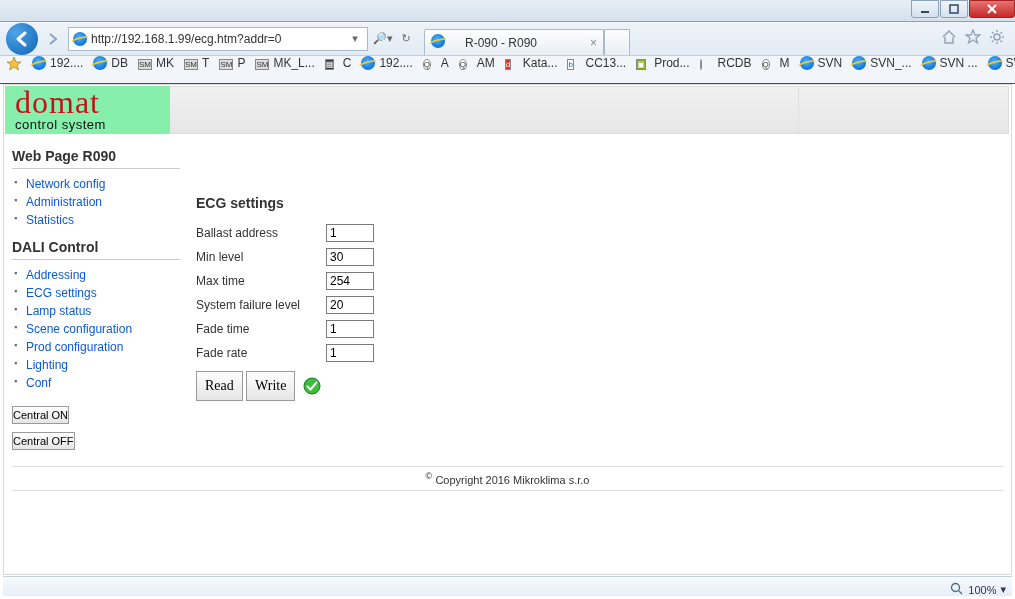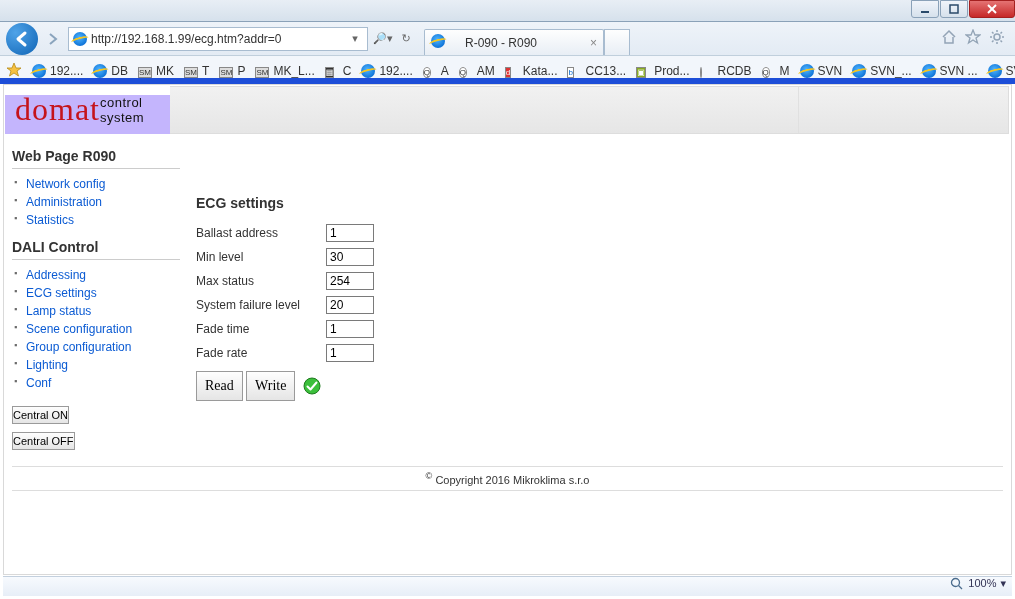--- a/index.html
+++ b/index.html
@@ -21,29 +21,29 @@
   .url-ctl { width:16px; text-align:center; color:#666; font-size:11px; }
   .tab-strip { flex:1; display:flex; align-items:flex-end; height:100%; margin-left:6px; }
   .tab { height: 26px; min-width: 180px; border: 1px solid #a8bcd0; border-bottom:none; background: linear-gradient(#fefefe,#e8eef5); display:flex; align-items:center; padding: 0 6px; gap:20px; border-radius: 2px 2px 0 0; margin-top:6px; }
   .tab .tab-title { flex:1; white-space:nowrap; overflow:hidden; font-size:12px; color:#333; }
   .tab .tab-close { color:#888; font-size:12px; }
   .newtab { width: 26px; height: 26px; border:1px solid #a8bcd0; border-bottom:none; background: linear-gradient(#fefefe,#e8eef5); margin-top:6px; }
   .tool-right { display:flex; gap:8px; color:#7d8ea0; padding-right:4px; }
   .tool-right svg { width:16px; height:16px; }
 
   
-  .fav-bar { height: 28px; background: #f2f6fb; border-bottom:6px solid #1d4ed8; display:flex; align-items:flex-end; padding: 0 6px; gap:10px; overflow:hidden; }
+  .fav-bar { height: 28px; background: #f2f6fb; border-bottom:1px solid #1d4ed8; display:flex; align-items:flex-start; padding: 0 6px; gap:10px; overflow:hidden; }
   .fav-item { display:flex; align-items:center; gap:4px; font-size:12px; color:#333; white-space:nowrap; }
   .fav-icon { width:14px; height:14px; display:inline-block; }
 
   
   .content { position:absolute; top:84px; left:3px; right:3px; bottom:24px; background:#fff; border:1px solid #d9d9d9; overflow:auto; }
 
   .header-band { display:flex; height:48px; border-bottom: none; margin:1px 1px 0 1px; }
-  .logo-cell { width:165px; background:#c4b5fd; display:flex; flex-direction:row; justify-content:center; padding-left:10px;margin-top:9px; }
+  .logo-cell { width:165px; background:#86efac; display:flex; flex-direction:column; justify-content:center; padding-left:10px; }
   .logo-domat { font-family: Georgia, 'Times New Roman', serif; font-size:32px; letter-spacing:1px; color:#c5131b; line-height:0.9; }
   .logo-sub { font-size:13px; color:#111; letter-spacing:0.5px; }
   .gray-band { flex:1; background: linear-gradient(#f1f1f1,#e6e6e6); border:1px solid #ddd; border-left:none; margin-right:1px; display:flex; }
   .gray-right { width:210px; background: linear-gradient(#f1f1f1,#e6e6e6); border-left:1px solid #e0e0e0; }
 
   .body-row { display:flex; padding: 8px 8px 4px 8px; align-items: center; }
   .sidebar { width: 168px; flex-shrink:0; }
   .side-h { font-size:14px; font-weight:bold; color:#333; margin: 6px 0 2px 0; }
   .side-hr { border:none; border-top:1px solid #ccc; margin: 4px 0 6px 0; }
   .side-list { list-style:none; padding:0; margin:0 0 10px 0; }
@@ -57,21 +57,21 @@
   table.form { border-collapse:collapse; }
   table.form td { padding: 3px 6px 3px 0; font-size:12px; color:#333; vertical-align:middle; }
   table.form td.label { width: 130px; }
   input.txt { width: 48px; height:18px; border:1px solid #7a7a7a; padding: 1px 3px; font-size:12px; }
   .btn-small { background: linear-gradient(#fefefe,#e5e5e5); border:1px solid #9a9a9a; padding: 6px 8px; font-size:14px; cursor:pointer;font-family:Liberation Serif, serif; }
   .ok-icon { width:18px; height:18px; display:inline-block; vertical-align:middle; margin-left:4px; }
 
   .footer { margin: 8px 8px 6px 8px; border-top:1px solid #ddd; border-bottom:1px solid #ddd; padding:4px 0; text-align:center; font-size:11px; color:#333; }
 
   
-  .status-bar { position:absolute; left:3px; right:3px; bottom:3px; height:20px; background: linear-gradient(#f7fafe,#e7eef7); border-top:1px solid #c3d0de; display:flex; align-items:flex-start; justify-content:flex-end; padding: 0 6px; font-size:11px; color:#335; gap:4px; }
+  .status-bar { position:absolute; left:3px; right:3px; bottom:3px; height:20px; background: linear-gradient(#f7fafe,#e7eef7); border-top:1px solid #c3d0de; display:flex; align-items:flex-end; justify-content:flex-end; padding: 0 6px; font-size:11px; color:#335; gap:4px; }
   .zoom-icon { width:14px; height:14px; }
 
   
   .ie-e { display:inline-block; width:14px; height:14px; border-radius:50%; background: radial-gradient(circle at 45% 40%, #4fb5ff 0%, #1175d8 70%); position:relative; }
   .ie-e::after { content:""; position:absolute; left:-2px; top:5px; width:18px; height:4px; border-top:2px solid #f5c623; border-radius:50%; transform:rotate(-15deg); }
 
   
   .fi-sm { width:14px; height:14px; border:1px solid #888; background:#ddd; font-size:8px; line-height:12px; text-align:center; color:#333; }
 
 </style>
@@ -246,21 +246,21 @@
           <li><a href="#">Statistics</a></li>
         </ul>
 
       <div class="side-h">DALI Control</div>
       <hr class="side-hr">
       <ul class="side-list" id="group2">
           <li><a href="#">Addressing</a></li>
           <li><a href="#">ECG settings</a></li>
           <li><a href="#">Lamp status</a></li>
           <li><a href="#">Scene configuration</a></li>
-          <li><a href="#">Group configuration</a></li>
+          <li><a href="#">Prod configuration</a></li>
           <li><a href="#">Lighting</a></li>
           <li><a href="#">Conf</a></li>
         </ul>
 
       <button class="side-btn">Central ON</button><br>
       <button class="side-btn">Central OFF</button>
     </div>
 
     <div class="main">
       <div class="main-h">ECG settings</div>
@@ -268,21 +268,21 @@
         <tbody>
             <tr>
           <td class="label">Ballast address</td>
           <td><input class="txt" value="1" style=""></td>
         </tr>
         <tr>
           <td class="label">Min level</td>
           <td><input class="txt" value="30" style=""></td>
         </tr>
         <tr>
-          <td class="label">Max status</td>
+          <td class="label">Max time</td>
           <td><input class="txt" value="254" style=""></td>
         </tr>
         <tr>
           <td class="label">System failure level</td>
           <td><input class="txt" value="20" style=""></td>
         </tr>
         <tr>
           <td class="label">Fade time</td>
           <td><input class="txt" value="1" style=""></td>
         </tr>

